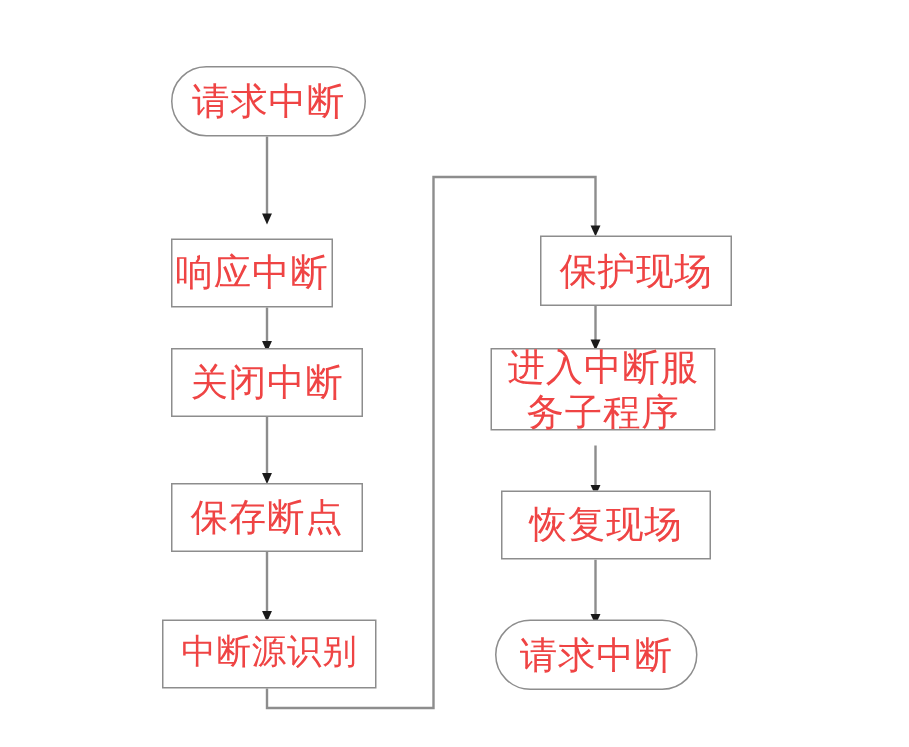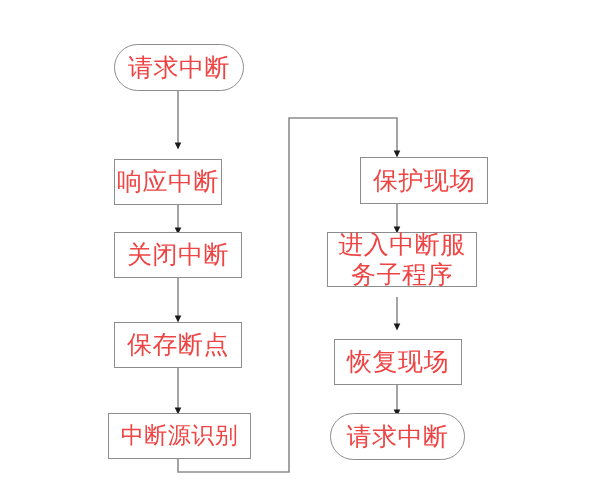--- a/index.html
+++ b/index.html
@@ -99,21 +99,21 @@
 
   <div class="node" style="left:334px; top:157px; width:128px; height:47px;margin-left:26px;">
     <span class="label">保护现场</span>
   </div>
 
   <div class="node" style="left:327px; top:232px; width:150px; height:55px;">
     <span class="label">进入中断服
 务子程序</span>
   </div>
 
-  <div class="node" style="left:334px; top:339px; width:128px; height:46px;">
+  <div class="node" style="left:334px; top:327px; width:140px; height:46px;">
     <span class="label">恢复现场</span>
   </div>
 
   <div class="node terminator" style="left:330px; top:413px; width:135px; height:47px;">
     <span class="label">请求中断</span>
   </div>
 
 </div>
 
 </body></html>

